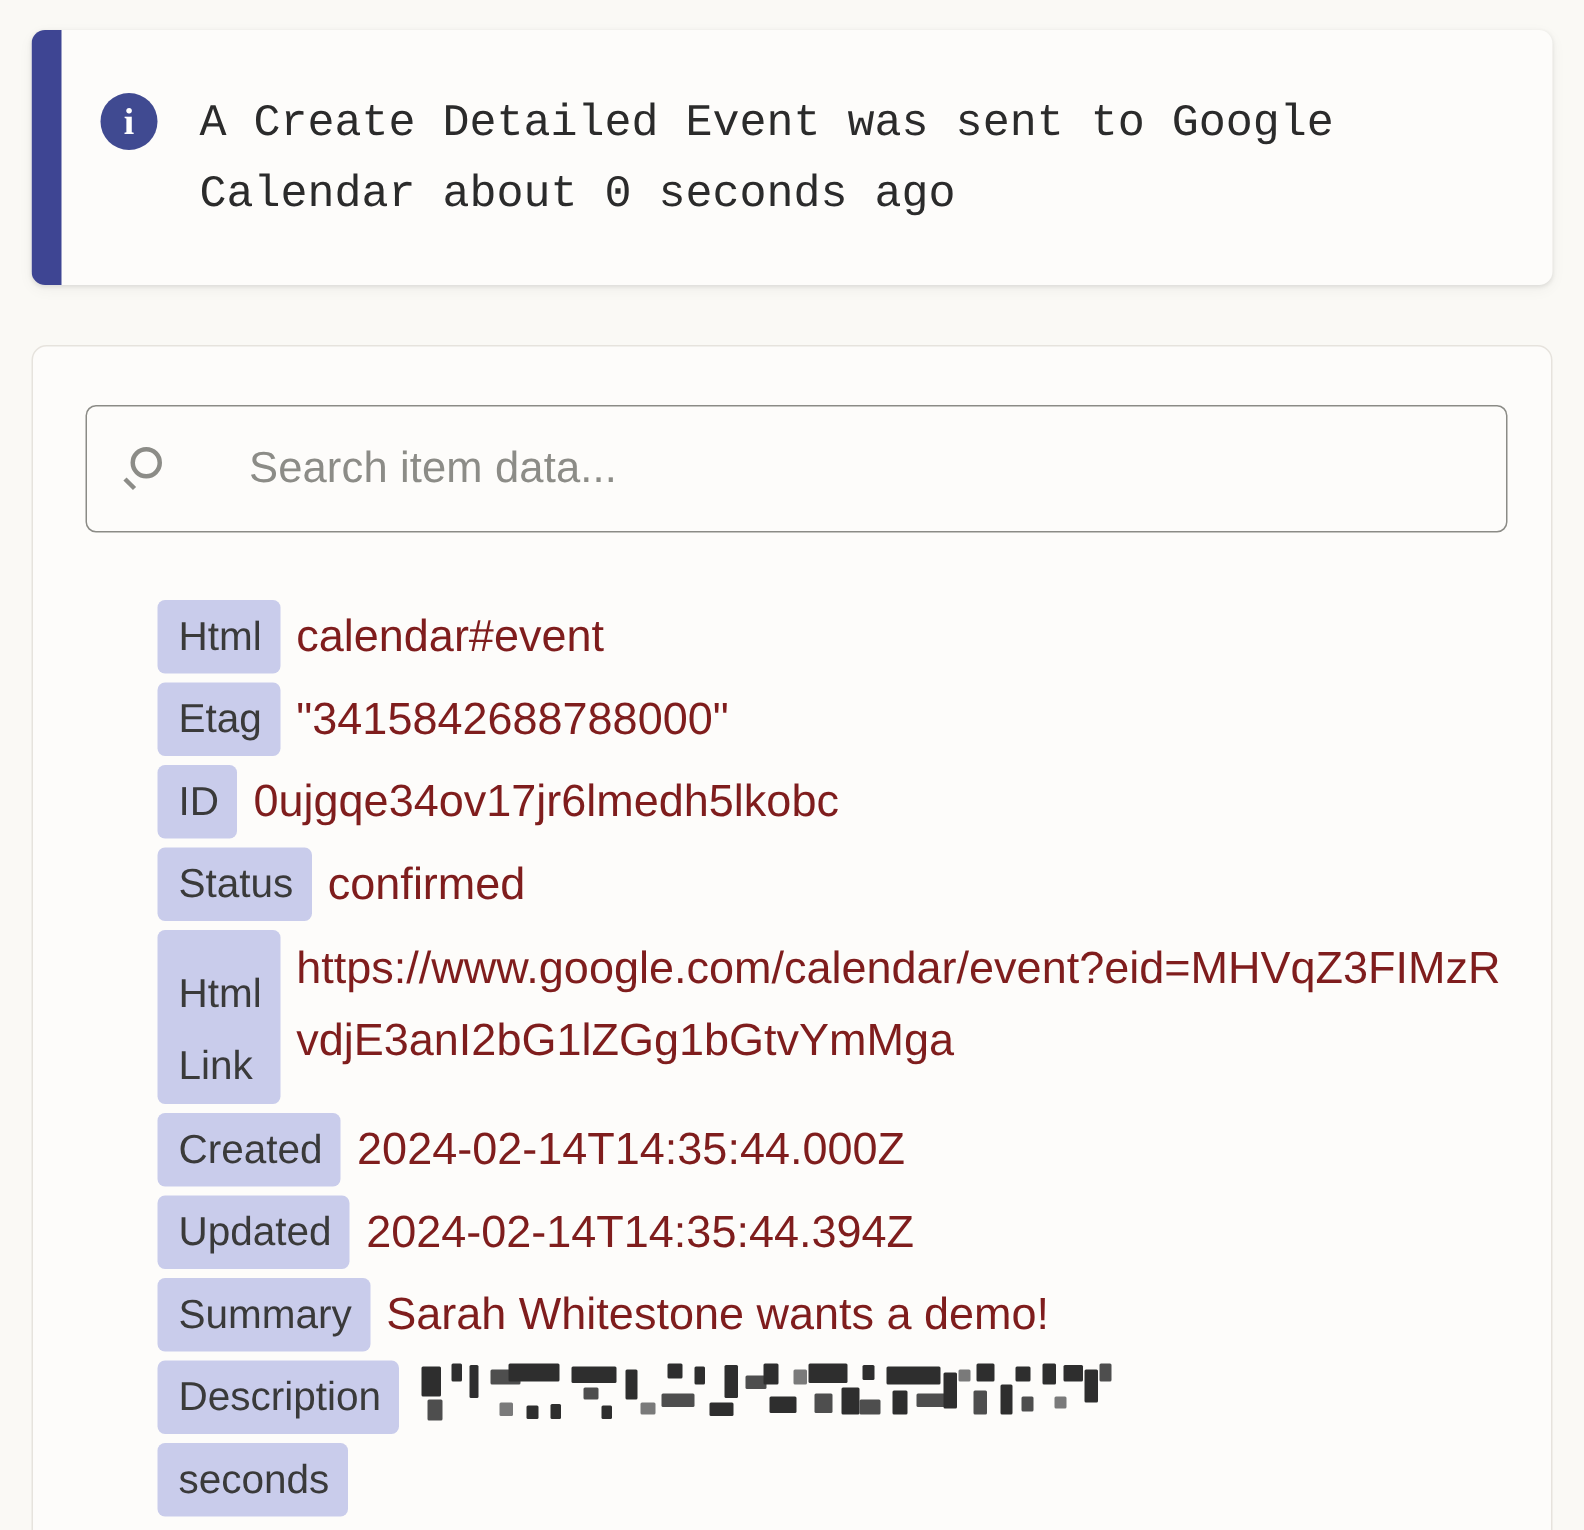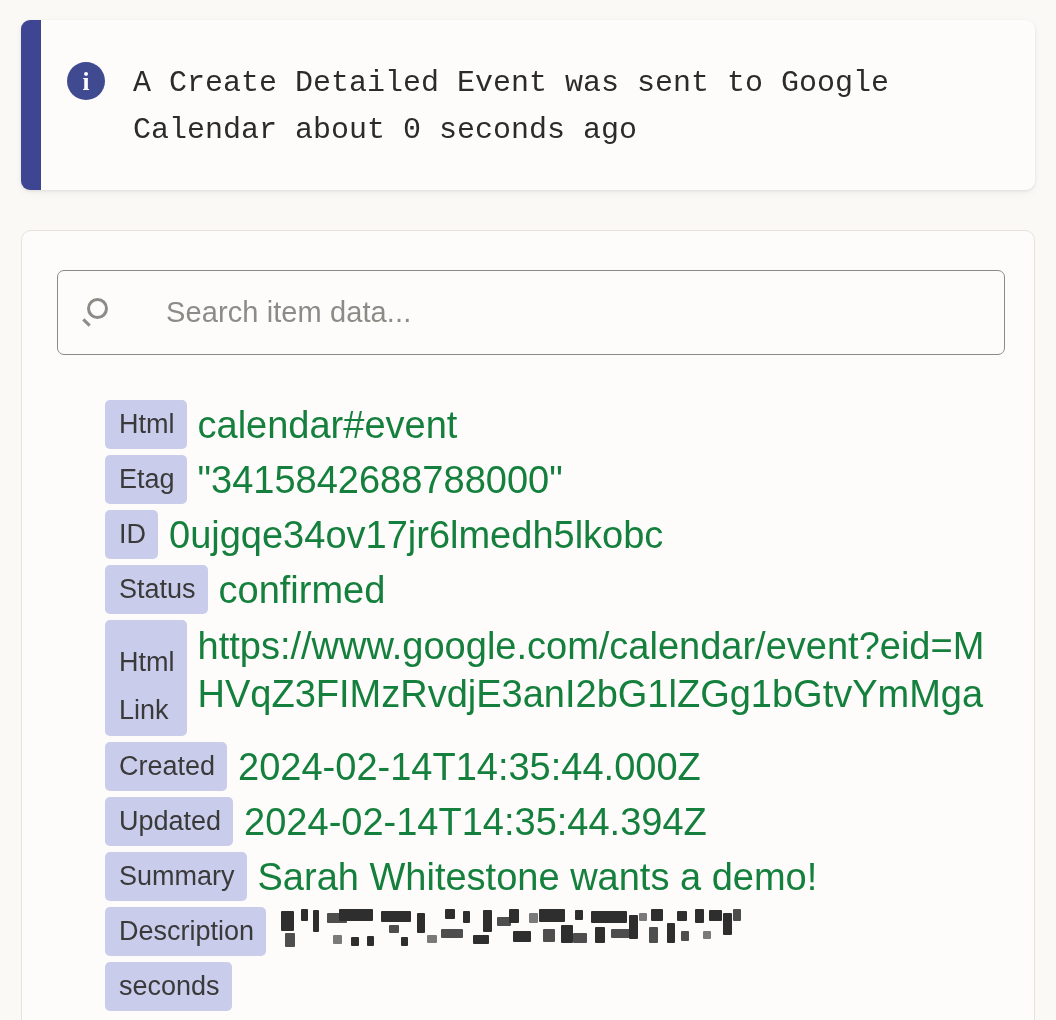--- a/index.html
+++ b/index.html
@@ -155,23 +155,23 @@
     white-space: pre-line;
   }
   .row.two-line .chip {
     line-height: 48px;
     padding-top: 18px;
     padding-bottom: 2px;
   }
   .val {
     flex: 1 1 auto;
     margin-left: 11px;
-    font-size: 38px;
+    font-size: 30px;
     line-height: 48px;
-    color: #15803d;
+    color: #7f1d1d;
     padding-top: 1px;
     word-break: break-all;
   }
   .row.two-line .val {
     padding-top: 2px;
   }
 
   
   .redacted {
     position: relative;

